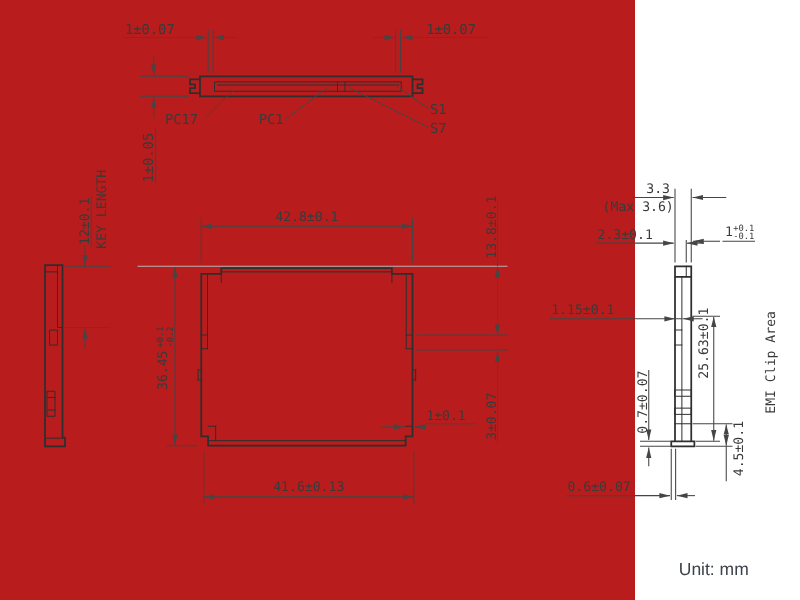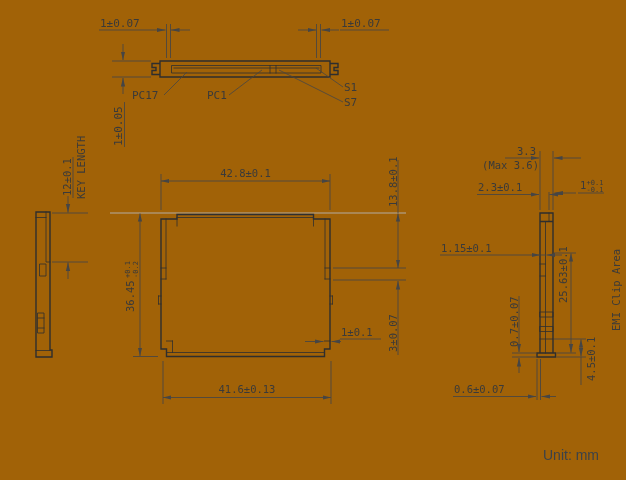--- a/index.html
+++ b/index.html
@@ -1,16 +1,16 @@
 <!DOCTYPE html>
 <html><head>
 <meta charset="utf-8">
 <style>
   html,body{margin:0;padding:0;background:#fff;width:640px;height:480px;overflow:hidden}
-  .stage{position:relative;width:626px;height:480px;background:#a16207}
+  .stage{position:relative;width:508px;height:480px;background:#b91c1c}
   svg{display:block}
   .part{stroke:#2e2e2e;stroke-width:1.4;fill:none;stroke-linecap:square}
   .thin{stroke:#2e2e2e;stroke-width:.8;fill:none;stroke-linecap:square}
   .dim{stroke:#454545;stroke-width:.85;fill:none;stroke-linecap:butt}
   .leader{stroke:#454545;stroke-width:.8;fill:none}
   .cons{stroke:#b5b5b5;stroke-width:.9;fill:none}
   text{fill:#3a3a3a;font-family:"DejaVu Sans Mono",monospace;font-size:10.5px}
   text.big{font-size:11px}
   text.sm{font-size:7px}
   text.mid{text-anchor:middle}

